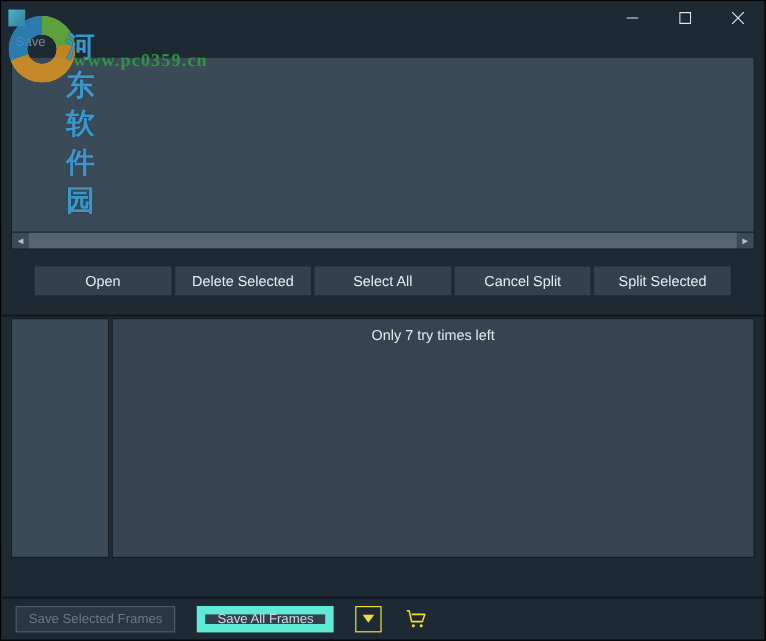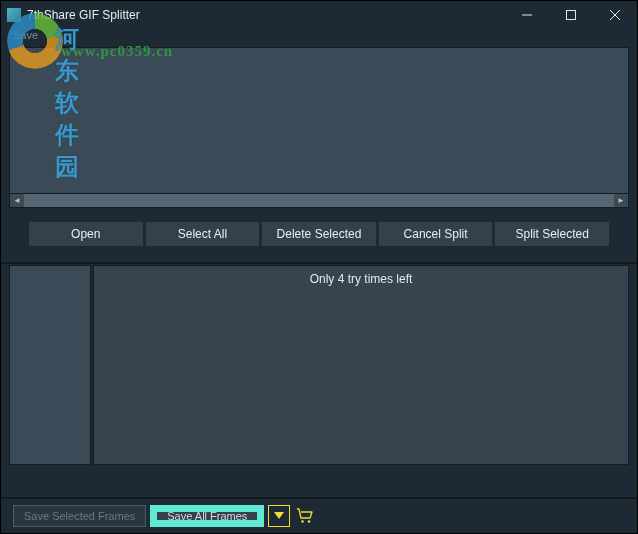--- a/index.html
+++ b/index.html
@@ -133,21 +133,21 @@
 .bottom-bar {
   position: absolute;
   left: 0;
   right: 0;
   bottom: 0;
   height: 36px;
   border-top: 2px solid #121a20;
   display: flex;
   align-items: center;
   padding: 0 12px;
-  gap: 4px;
+  gap: 18px;
 }
 .bottom-btn {
   height: 22px;
   padding: 0 10px;
   background: #32414c;
   border: 7px solid #5eead4;
   color: #d5dde2;
   font-size: 11px;
   display: flex;
   align-items: center;
@@ -221,21 +221,20 @@
   color: #2f9a44;
   letter-spacing: 1px;
   font-family: Liberation Serif, serif;
 }
 </style>
 </head>
 <body>
 
 <div class="titlebar">
   <div class="app-icon"></div>
-  <div class="title-text">7thShare GIF Splitter</div>
   <div class="title-spacer"></div>
   <div class="win-btn">
     <svg width="10" height="10">
         <line x1="0" y1="5" x2="10" y2="5"></line>
       </svg>
   </div>
   <div class="win-btn">
     <svg width="10" height="10">
         <rect x="0.5" y="0.5" width="9" height="9"></rect>
       </svg>
@@ -253,32 +252,32 @@
 <div class="preview-area"></div>
 
 <div class="hscroll">
   <div class="hscroll-btn">◄</div>
   <div class="hscroll-track"></div>
   <div class="hscroll-btn">►</div>
 </div>
 
 <div class="action-row">
   <button class="action-btn">Open</button>
+  <button class="action-btn">Delete Selected</button>
   <button class="action-btn">Select All</button>
-  <button class="action-btn">Delete Selected</button>
   <button class="action-btn">Cancel Split</button>
   <button class="action-btn">Split Selected</button>
 </div>
 
 <div class="sep"></div>
 
 <div class="lower">
   <div class="thumb-panel"></div>
   <div class="main-panel">
-    <span>Only 4 try times left</span>
+    <span>Only 7 try times left</span>
   </div>
 </div>
 
 <div class="bottom-bar">
   <div class="bottom-btn disabled">Save Selected Frames</div>
   <div class="bottom-btn">Save All Frames</div>
   <div class="icon-btn">
     <svg width="10" height="8">
         <polygon points="0,0 10,0 5,7" fill="#f0dd3a"></polygon>
       </svg>

